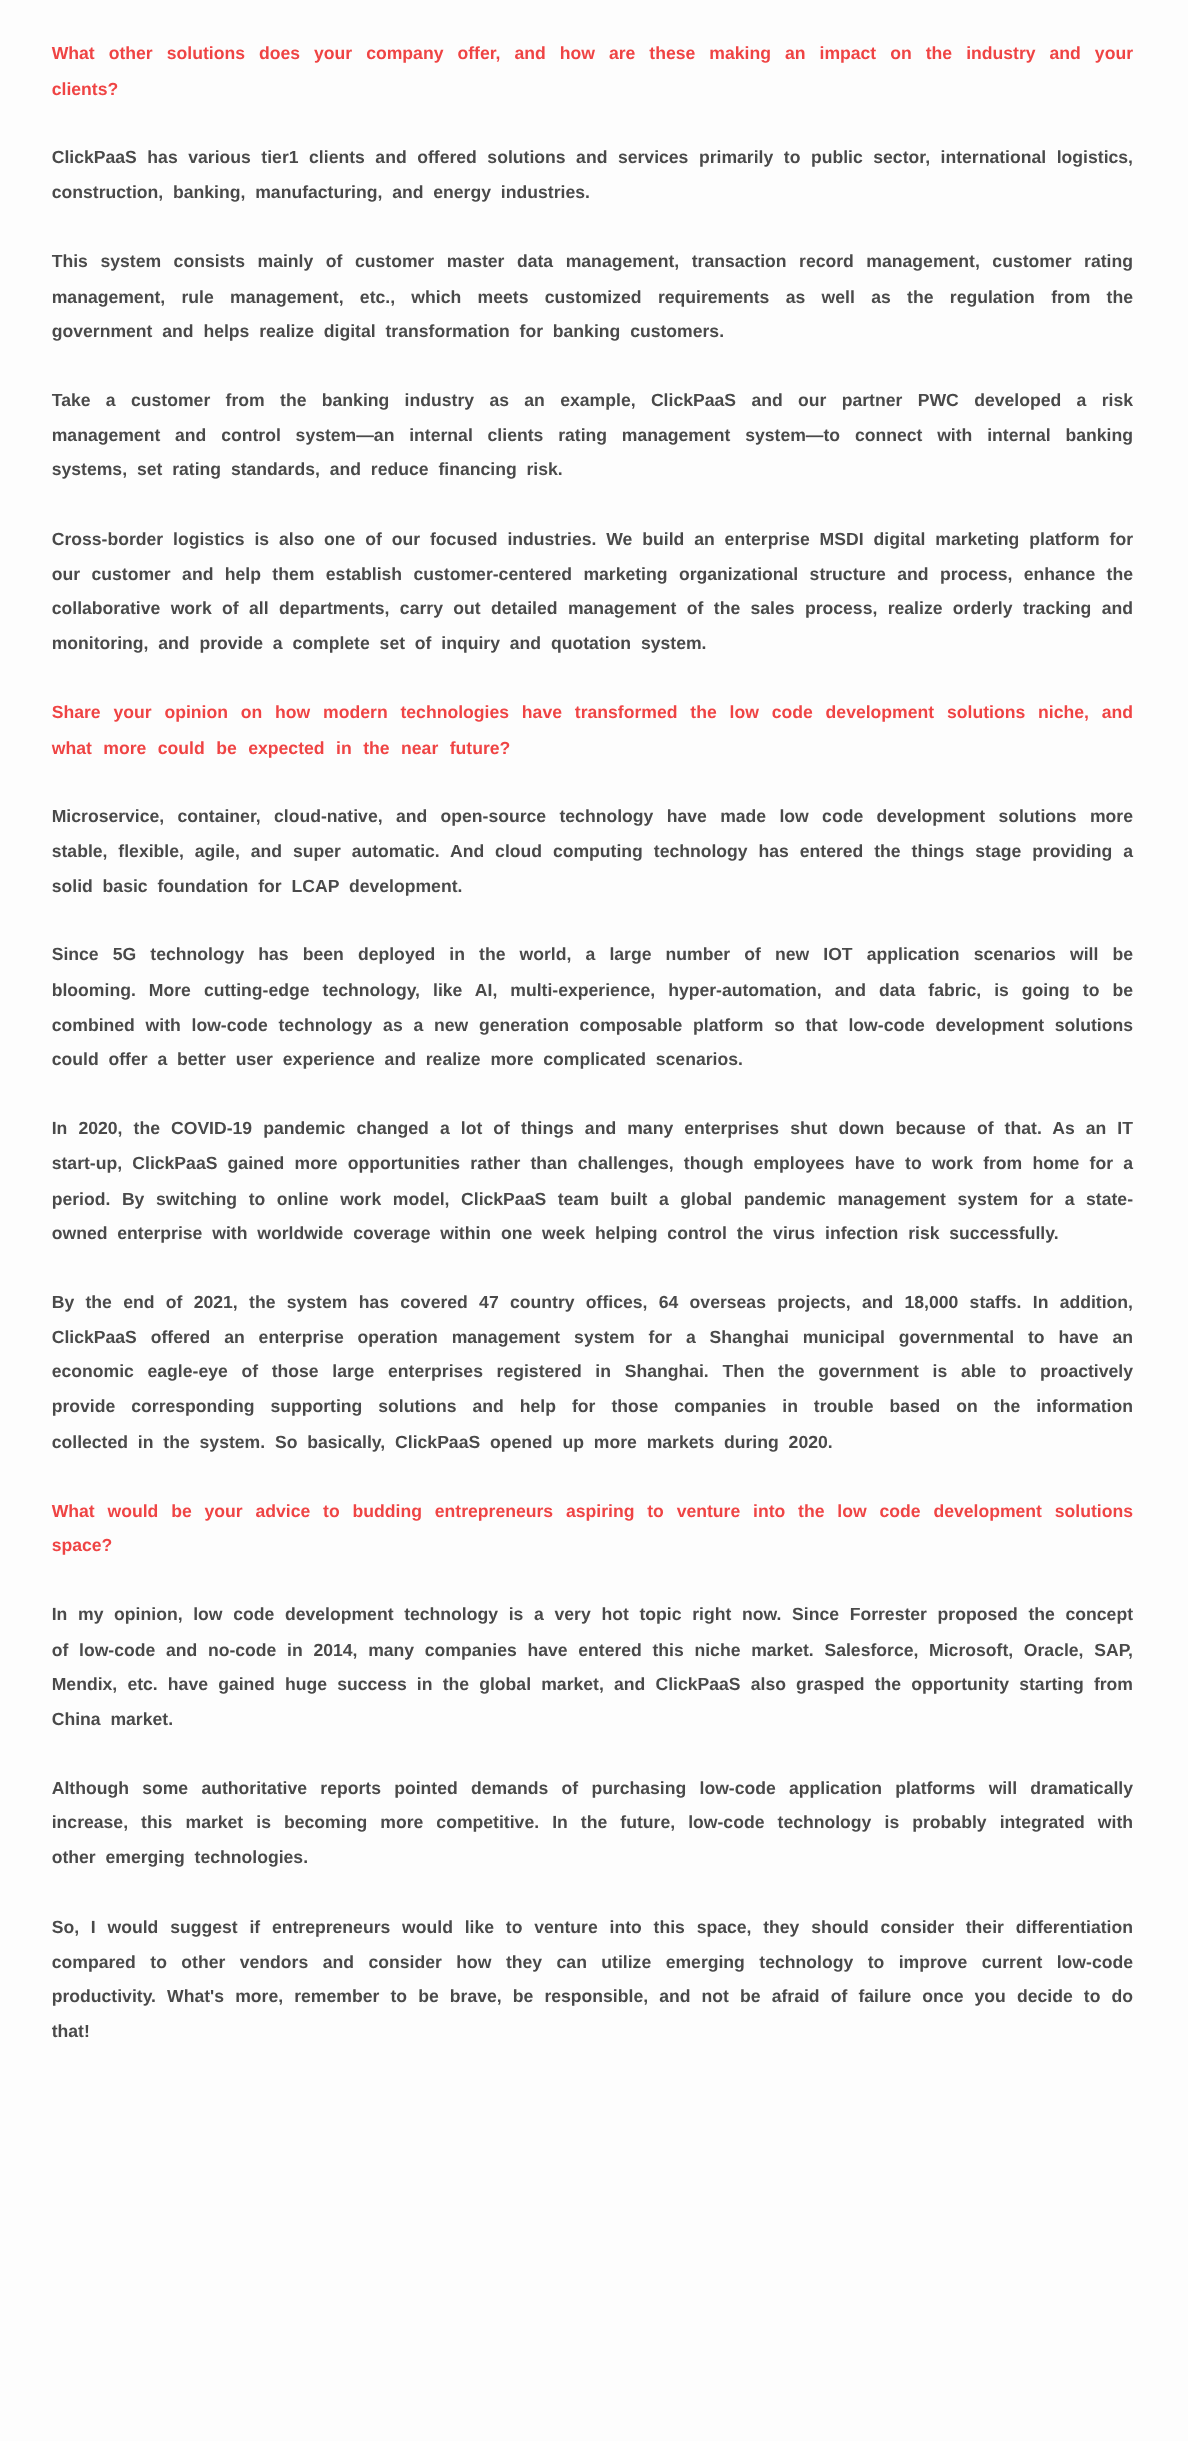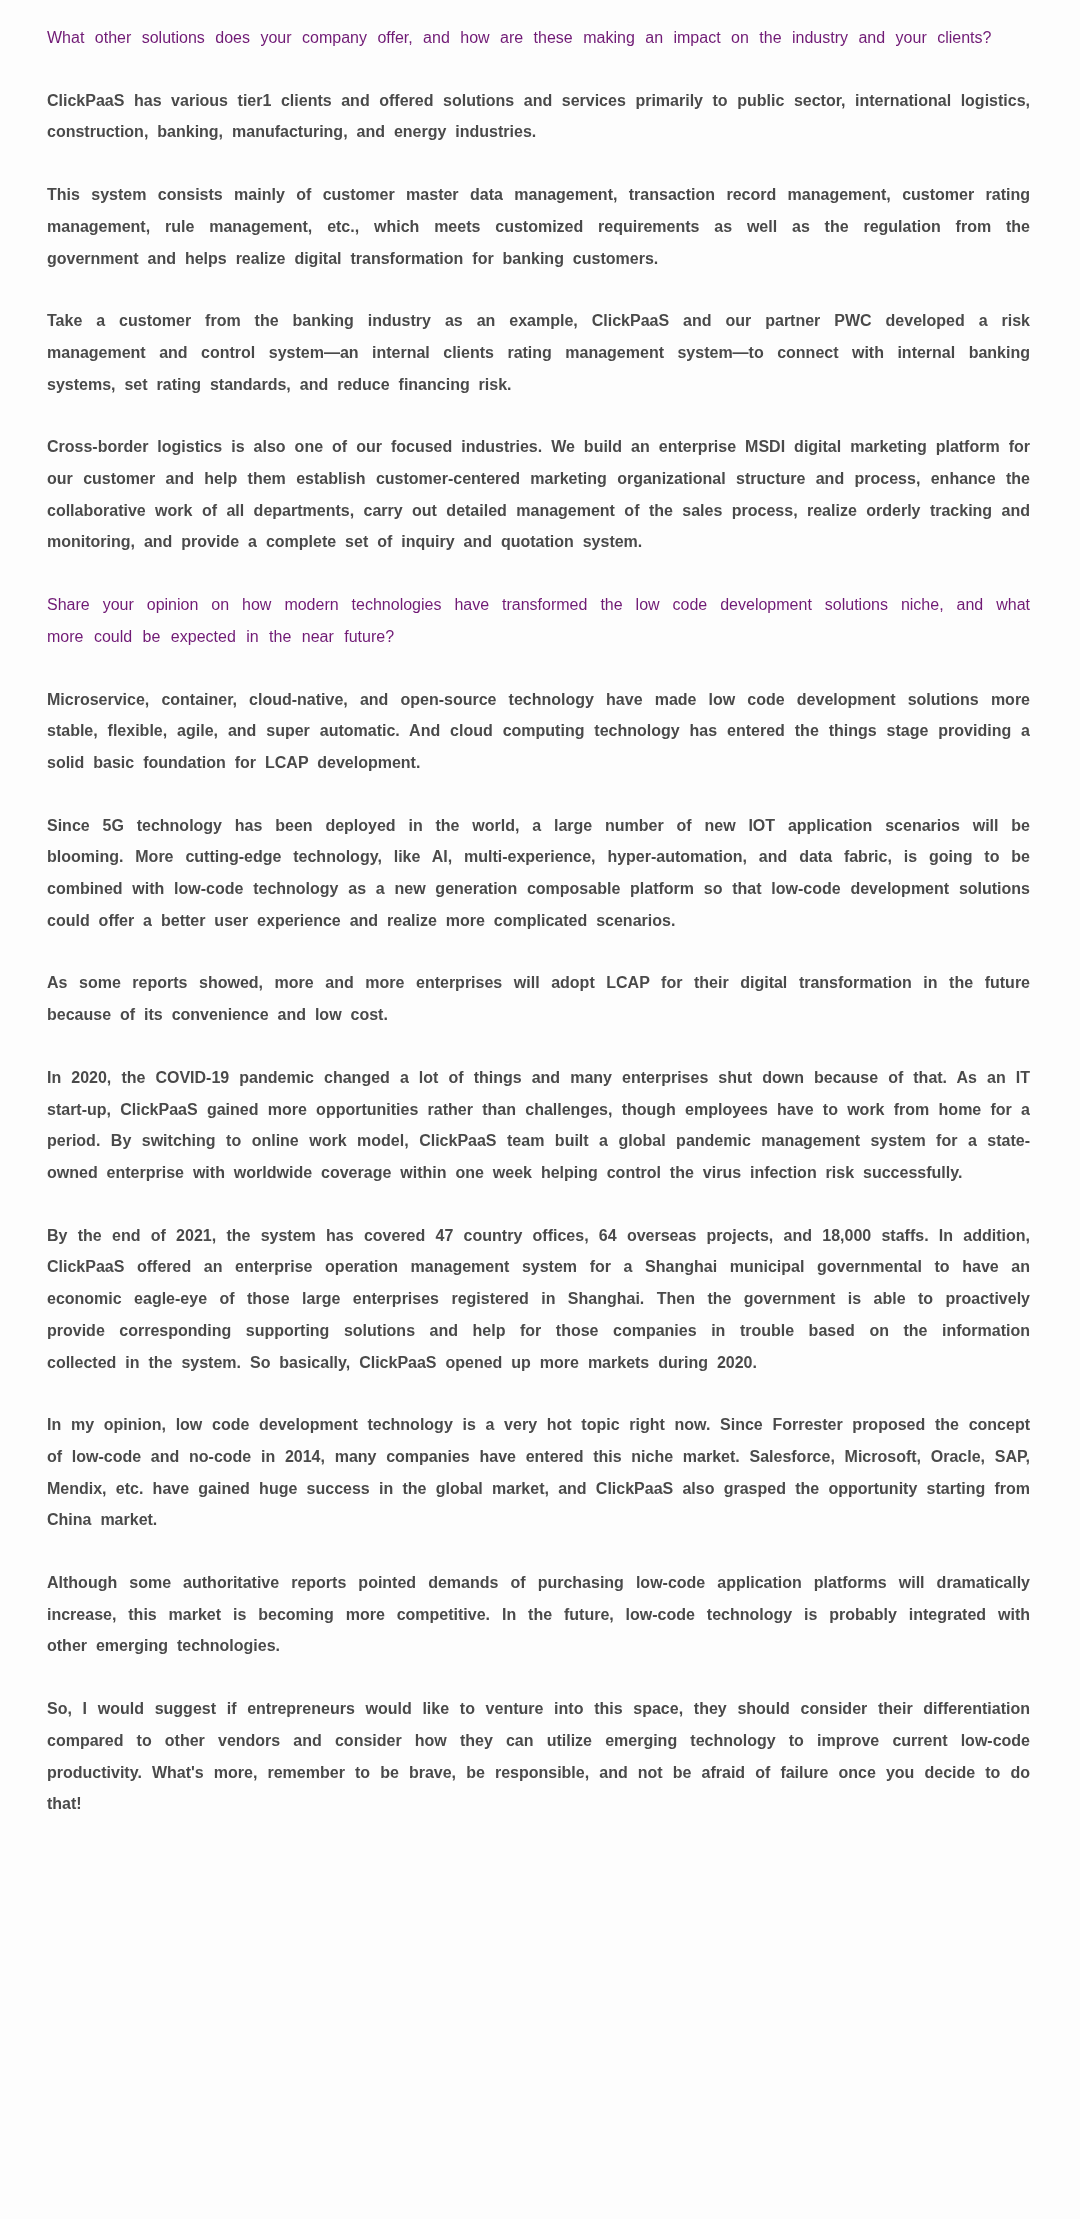--- a/index.html
+++ b/index.html
@@ -19,39 +19,40 @@
     font-size: 16px;
     line-height: 31.7px;
     text-align: justify;
     text-justify: inter-word;
     word-spacing: 4.5px;
     margin-bottom: 31px;
     color: #4a4a4a;
     font-weight: bold;
   }
   .article p.question {
-    font-weight: 400;
-    color: #701a75;
+    font-weight: 700;
+    color: #ef4444;
     word-spacing: 6px;
+    margin-top: 12px;
   }
   .article p:last-child {
     margin-bottom: 4px;
   }
 </style>
 </head>
 <body>
 
 <div class="article">
   <p class="question">What other solutions does your company offer, and how are these making an impact on the industry and your clients?</p>
   <p class="answer">ClickPaaS has various tier1 clients and offered solutions and services primarily to public sector, international logistics, construction, banking, manufacturing, and energy industries.</p>
   <p class="answer">This system consists mainly of customer master data management, transaction record management, customer rating management, rule management, etc., which meets customized requirements as well as the regulation from the government and helps realize digital transformation for banking customers.</p>
   <p class="answer">Take a customer from the banking industry as an example, ClickPaaS and our partner PWC developed a risk management and control system—an internal clients rating management system—to connect with internal banking systems, set rating standards, and reduce financing risk.</p>
   <p class="answer">Cross-border logistics is also one of our focused industries. We build an enterprise MSDI digital marketing platform for our customer and help them establish customer-centered marketing organizational structure and process, enhance the collaborative work of all departments, carry out detailed management of the sales process, realize orderly tracking and monitoring, and provide a complete set of inquiry and quotation system.</p>
   <p class="question">Share your opinion on how modern technologies have transformed the low code development solutions niche, and what more could be expected in the near future?</p>
   <p class="answer">Microservice, container, cloud-native, and open-source technology have made low code development solutions more stable, flexible, agile, and super automatic. And cloud computing technology has entered the things stage providing a solid basic foundation for LCAP development.</p>
   <p class="answer">Since 5G technology has been deployed in the world, a large number of new IOT application scenarios will be blooming. More cutting-edge technology, like AI, multi-experience, hyper-automation, and data fabric, is going to be combined with low-code technology as a new generation composable platform so that low-code development solutions could offer a better user experience and realize more complicated scenarios.</p>
-  <p class="answer">As some reports showed, more and more enterprises will adopt LCAP for their digital transformation in the future because of its convenience and low cost.</p>
   <p class="answer">In 2020, the COVID-19 pandemic changed a lot of things and many enterprises shut down because of that. As an IT start-up, ClickPaaS gained more opportunities rather than challenges, though employees have to work from home for a period. By switching to online work model, ClickPaaS team built a global pandemic management system for a state-owned enterprise with worldwide coverage within one week helping control the virus infection risk successfully.</p>
   <p class="answer">By the end of 2021, the system has covered 47 country offices, 64 overseas projects, and 18,000 staffs. In addition, ClickPaaS offered an enterprise operation management system for a Shanghai municipal governmental to have an economic eagle-eye of those large enterprises registered in Shanghai. Then the government is able to proactively provide corresponding supporting solutions and help for those companies in trouble based on the information collected in the system. So basically, ClickPaaS opened up more markets during 2020.</p>
+  <p class="question">What would be your advice to budding entrepreneurs aspiring to venture into the low code development solutions space?</p>
   <p class="answer">In my opinion, low code development technology is a very hot topic right now. Since Forrester proposed the concept of low-code and no-code in 2014, many companies have entered this niche market. Salesforce, Microsoft, Oracle, SAP, Mendix, etc. have gained huge success in the global market, and ClickPaaS also grasped the opportunity starting from China market.</p>
   <p class="answer">Although some authoritative reports pointed demands of purchasing low-code application platforms will dramatically increase, this market is becoming more competitive. In the future, low-code technology is probably integrated with other emerging technologies.</p>
   <p class="answer">So, I would suggest if entrepreneurs would like to venture into this space, they should consider their differentiation compared to other vendors and consider how they can utilize emerging technology to improve current low-code productivity. What's more, remember to be brave, be responsible, and not be afraid of failure once you decide to do that!</p>
 </div>
 
 </body></html>

